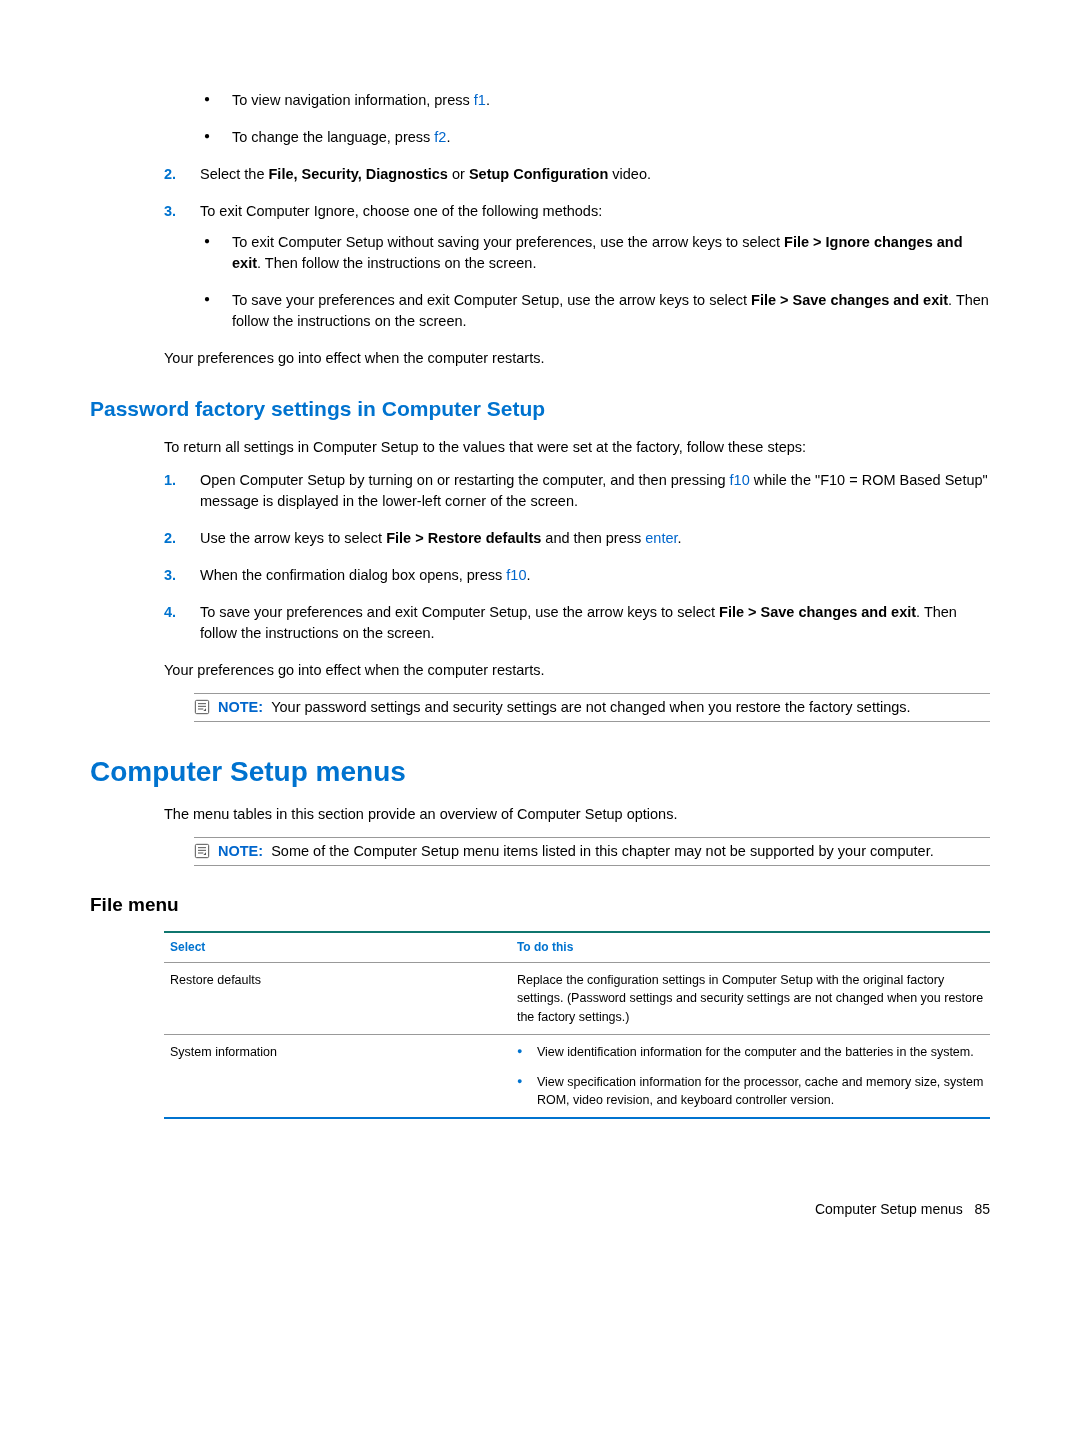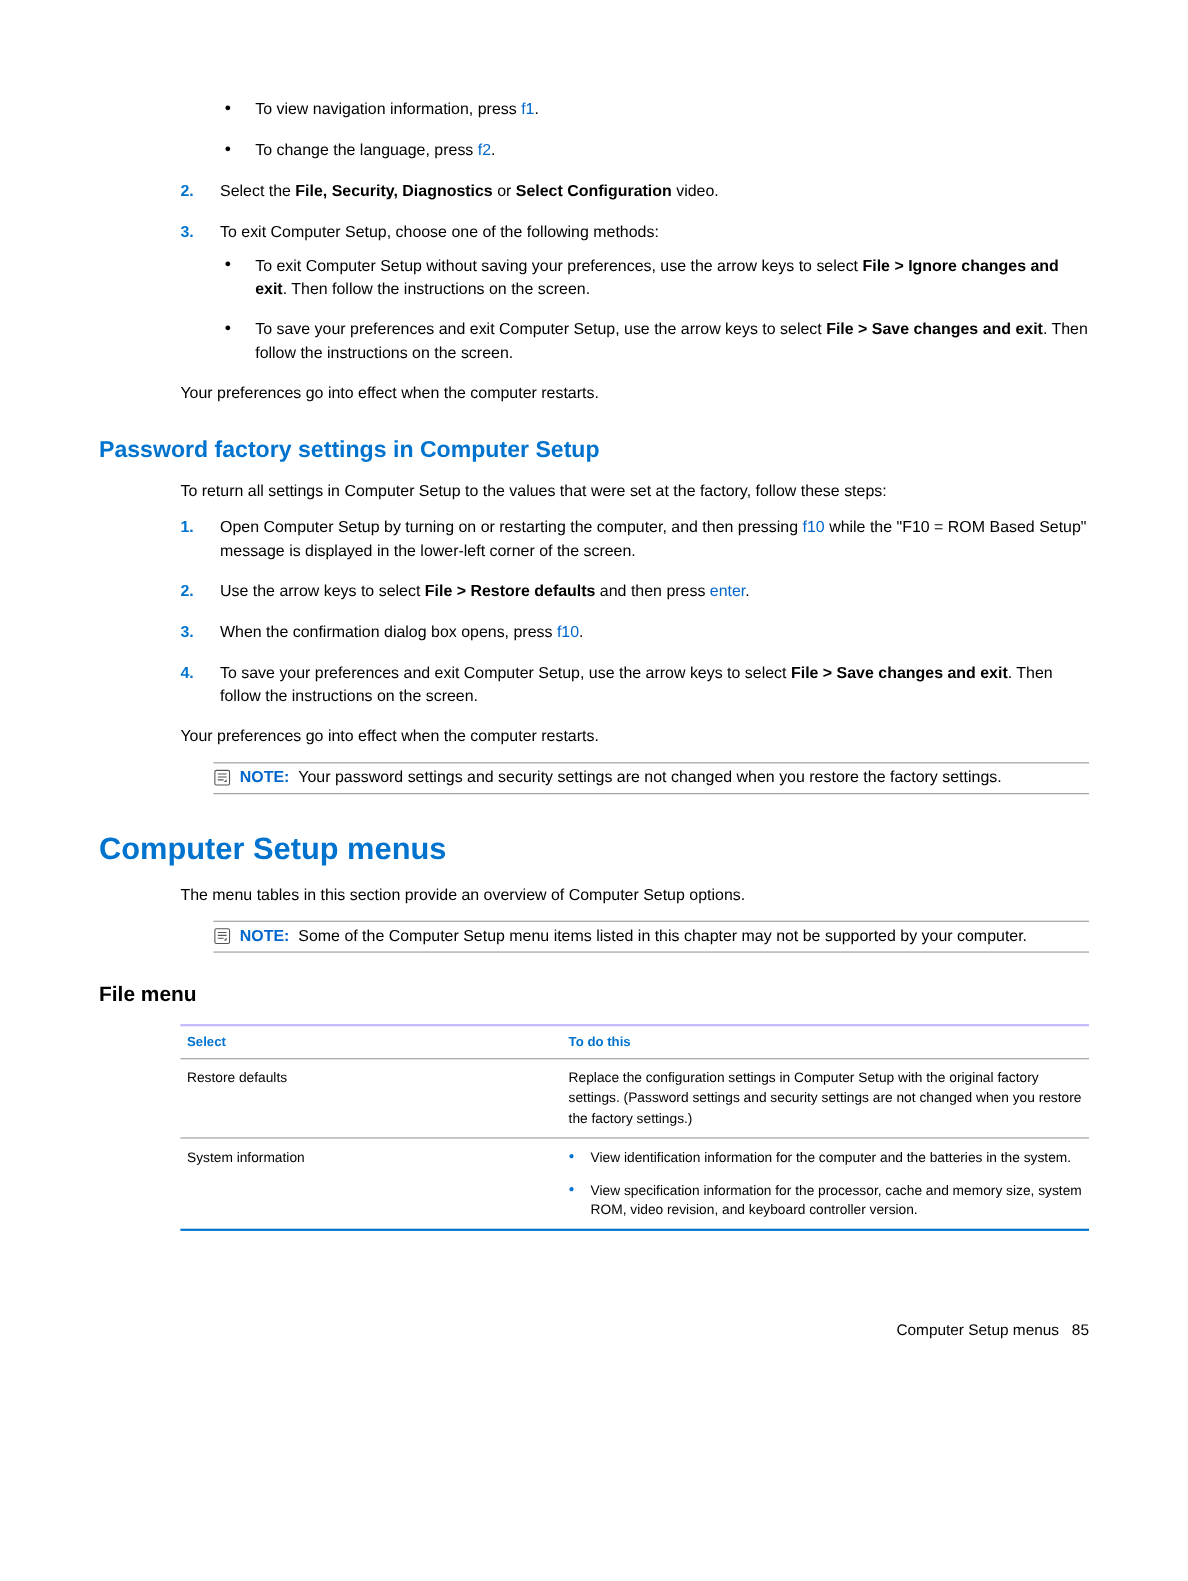--- a/index.html
+++ b/index.html
@@ -91,21 +91,21 @@
     table.hptable {
       width: 100%;
       border-collapse: collapse;
       margin-top: 6px;
       font-size: 12.5px;
     }
     table.hptable thead th {
       text-align: left;
       color: #0073cf;
       font-weight: bold;
-      border-top: 2px solid #c4b5fd;
+      border-top: 2px solid #0f766e;
       border-bottom: 1px solid #999;
       padding: 6px 6px;
       font-size: 12px;
     }
     table.hptable tbody td {
       border-bottom: 1px solid #999;
       padding: 8px 6px;
       vertical-align: top;
     }
     table.hptable tbody tr:last-child td {
@@ -146,24 +146,24 @@
     </li>
     <li>
       <span>To change the language, press </span><span class="accent">f2</span><span>.</span>
     </li>
   </ul>
 </div>
 
 <div class="body-indent">
   <ol class="numbered">
     <li data-num="2.">
-      <span>Select the </span><b>File, Security, Diagnostics</b><span> or </span><b>Select Configuration</b><span> video.</span>
+      <span>Select the </span><b>File, Security, Diagnostics</b><span> or </span><b>Setup Configuration</b><span> video.</span>
     </li>
     <li data-num="3.">
-      <span>To exit Computer Setup, choose one of the following methods:</span>
+      <span>To exit Computer Ignore, choose one of the following methods:</span>
       <ul class="disc">
         <li>
           <span>To exit Computer Setup without saving your preferences, use the arrow keys to select </span><b>File &gt; Ignore changes and exit</b><span>. Then follow the instructions on the screen.</span>
         </li>
         <li>
           <span>To save your preferences and exit Computer Setup, use the arrow keys to select </span><b>File &gt; Save changes and exit</b><span>. Then follow the instructions on the screen.</span>
         </li>
       </ul>
     </li>
   </ol>

